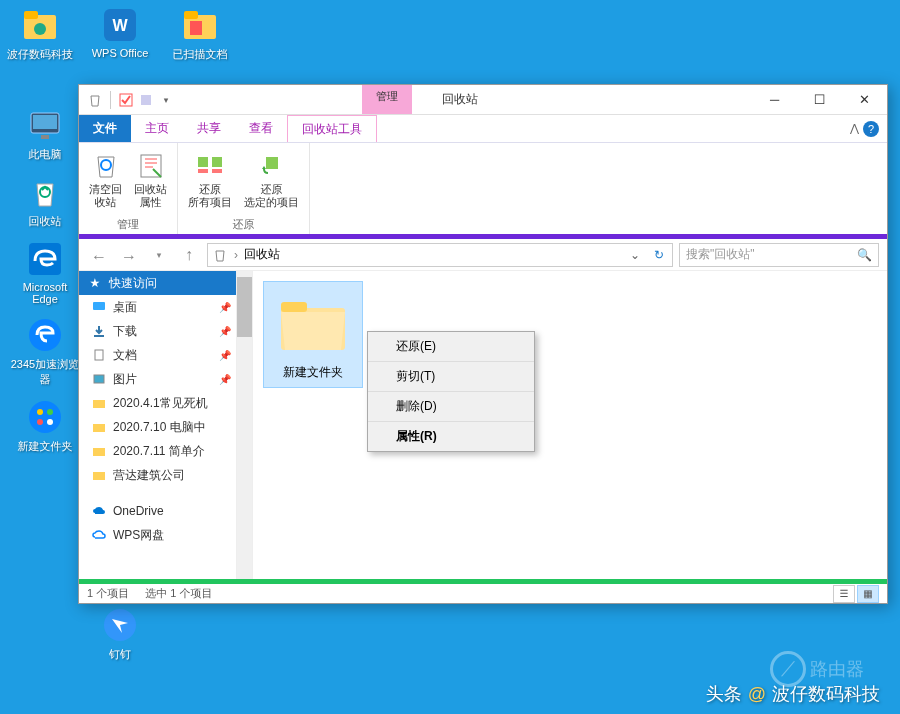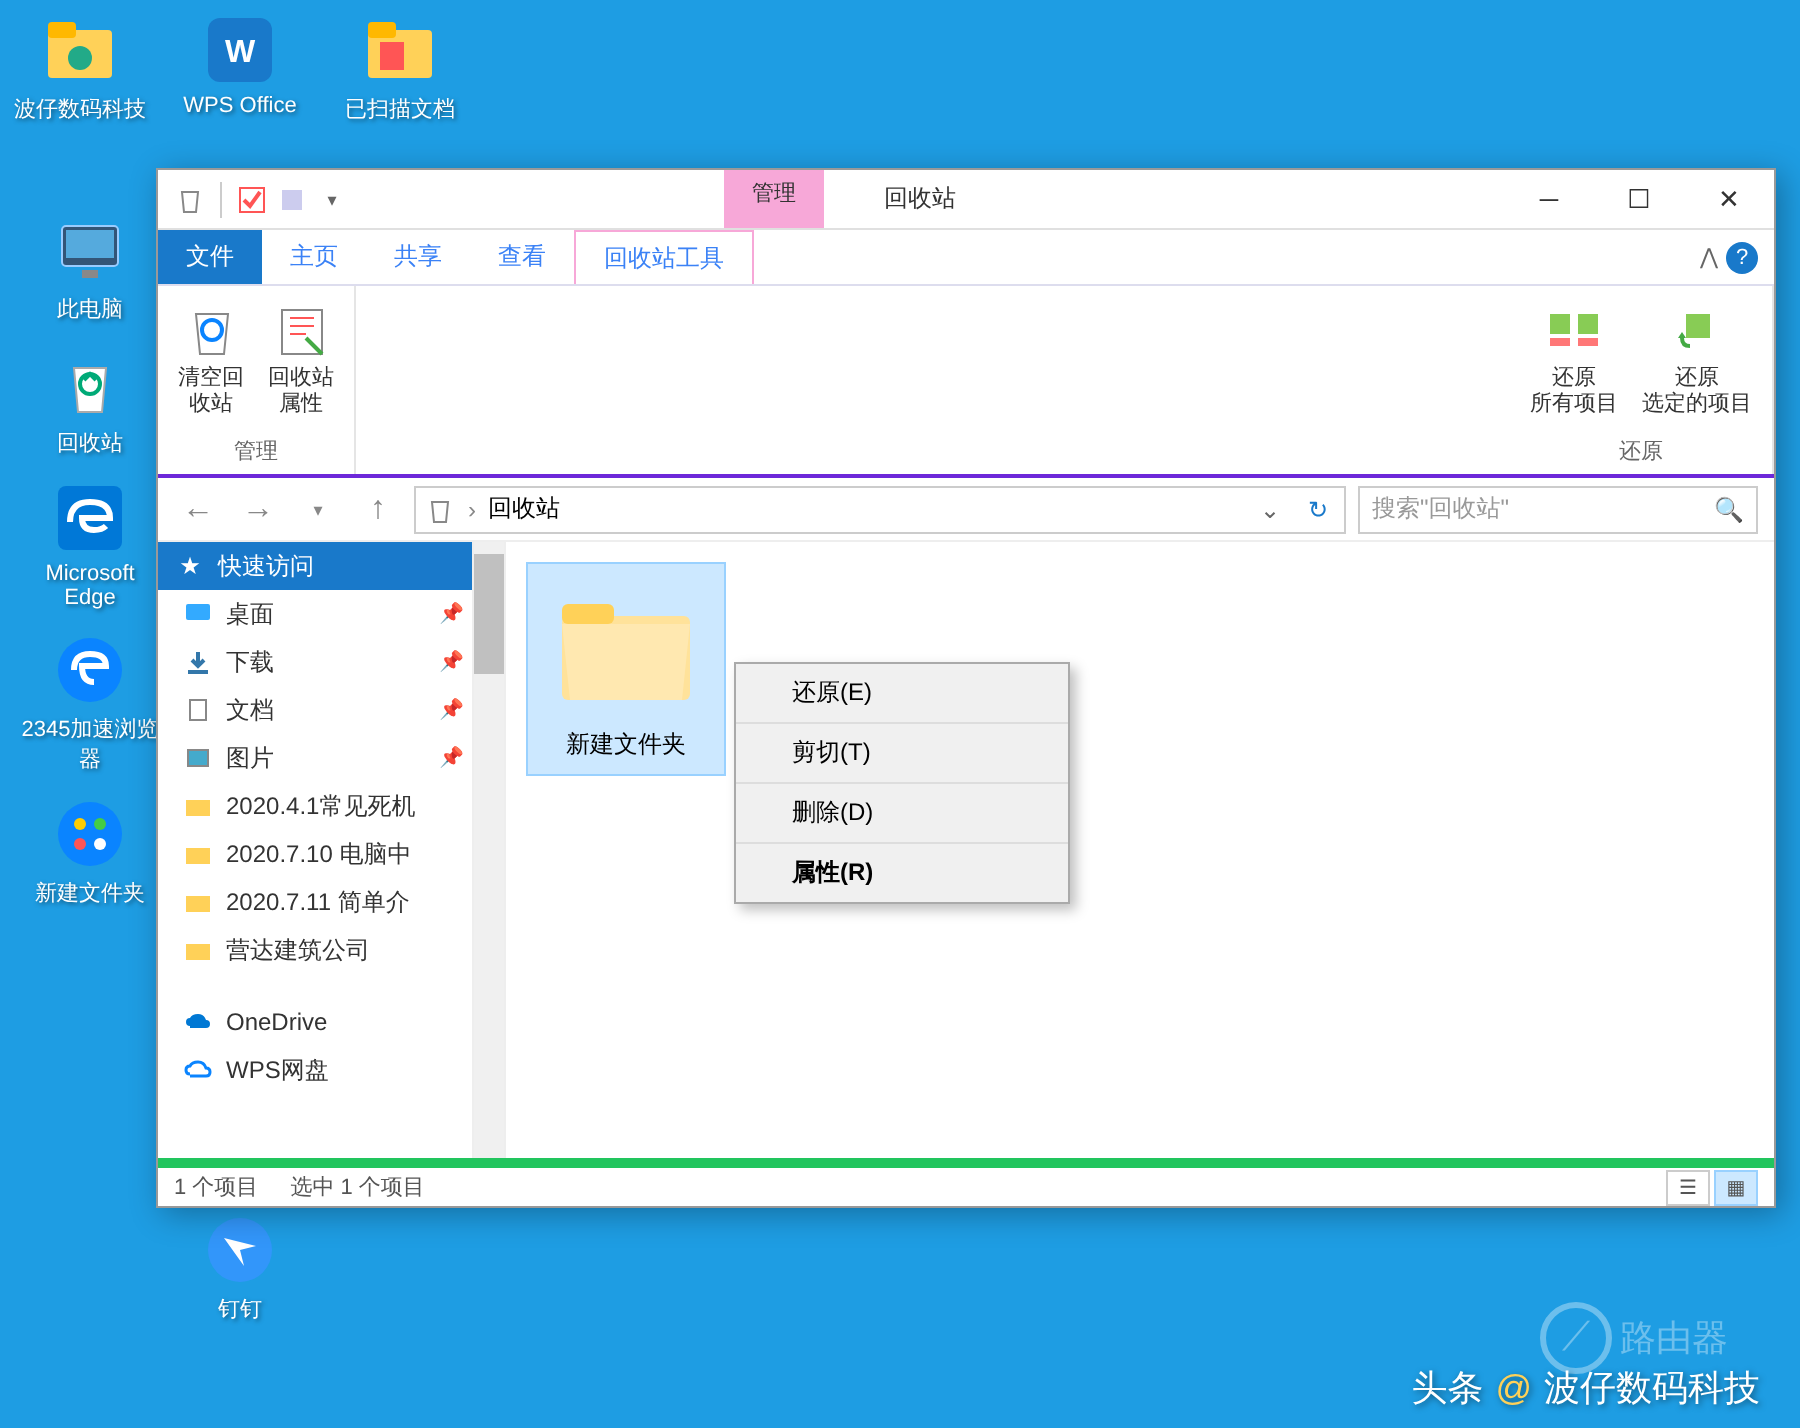--- a/index.html
+++ b/index.html
@@ -20,28 +20,28 @@
     .qat { display: flex; align-items: center; gap: 4px; padding: 0 8px; }
     .qat-icon { width: 16px; height: 16px; display: flex; align-items: center; justify-content: center; }
     .qat-sep { width: 1px; height: 18px; background: #ccc; margin: 0 3px; }
     .tab-contextual-header { background: #f7a8d8; color: #333; font-size: 11px; padding: 4px 14px; margin-left: 180px; }
     .window-title { flex: 1; display: flex; align-items: center; padding-left: 30px; font-size: 12px; color: #333; }
     .window-controls { display: flex; align-items: stretch; }
     .win-btn { width: 45px; display: flex; align-items: center; justify-content: center; font-size: 13px; color: #333; }
     
     
     .ribbon-tabs { height: 28px; display: flex; align-items: stretch; border-bottom: 1px solid #dde; }
-    .ribbon-tab { padding: 0 14px; display: flex; align-items: center; font-size: 12px; color: #3b82f6; cursor: pointer; }
-    .ribbon-tab.file { background: #1979ca; color: #fff; }
+    .ribbon-tab { padding: 0 14px; display: flex; align-items: center; font-size: 12px; color: #a21caf; cursor: pointer; }
+    .ribbon-tab.file { background: #1979ca; color: #fff; font-weight: bold; }
     .ribbon-tab.active-tools { border: 1px solid #f7a8d8; border-bottom: none; background: #fff; }
     .ribbon-help { margin-left: auto; display: flex; align-items: center; padding-right: 8px; gap: 4px; color: #1979ca; font-size: 11px; }
     .ribbon-help .help-circle { width: 16px; height: 16px; border-radius: 50%; background: #1979ca; color: #fff; display: flex; align-items: center; justify-content: center; font-size: 11px; }
     
     
-    .ribbon-body { height: 96px; border-bottom: 2px solid #6d28d9; display: flex; justify-content: space-between; }
+    .ribbon-body { height: 96px; border-bottom: 5px solid #6d28d9; display: flex; }
     .ribbon-group { display: flex; flex-direction: column; border-right: 1px solid #e5e5e5; }
     .ribbon-group-items { flex: 1; display: flex; padding: 4px; }
     .ribbon-group-label { text-align: center; font-size: 11px; color: #666; padding: 2px 0 4px; }
     .ribbon-item { display: flex; flex-direction: column; align-items: center; padding: 2px 6px; cursor: pointer; }
     .ribbon-item .r-icon { width: 32px; height: 32px; display: flex; align-items: center; justify-content: center; }
     .ribbon-item .r-label { font-size: 11px; color: #333; text-align: center; line-height: 1.2; margin-top: 2px; }
     
     
     .address-bar { height: 32px; display: flex; align-items: center; padding: 0 8px; gap: 6px; border-bottom: 1px solid #eee; }
     .nav-btn { width: 24px; height: 24px; display: flex; align-items: center; justify-content: center; color: #888; }

